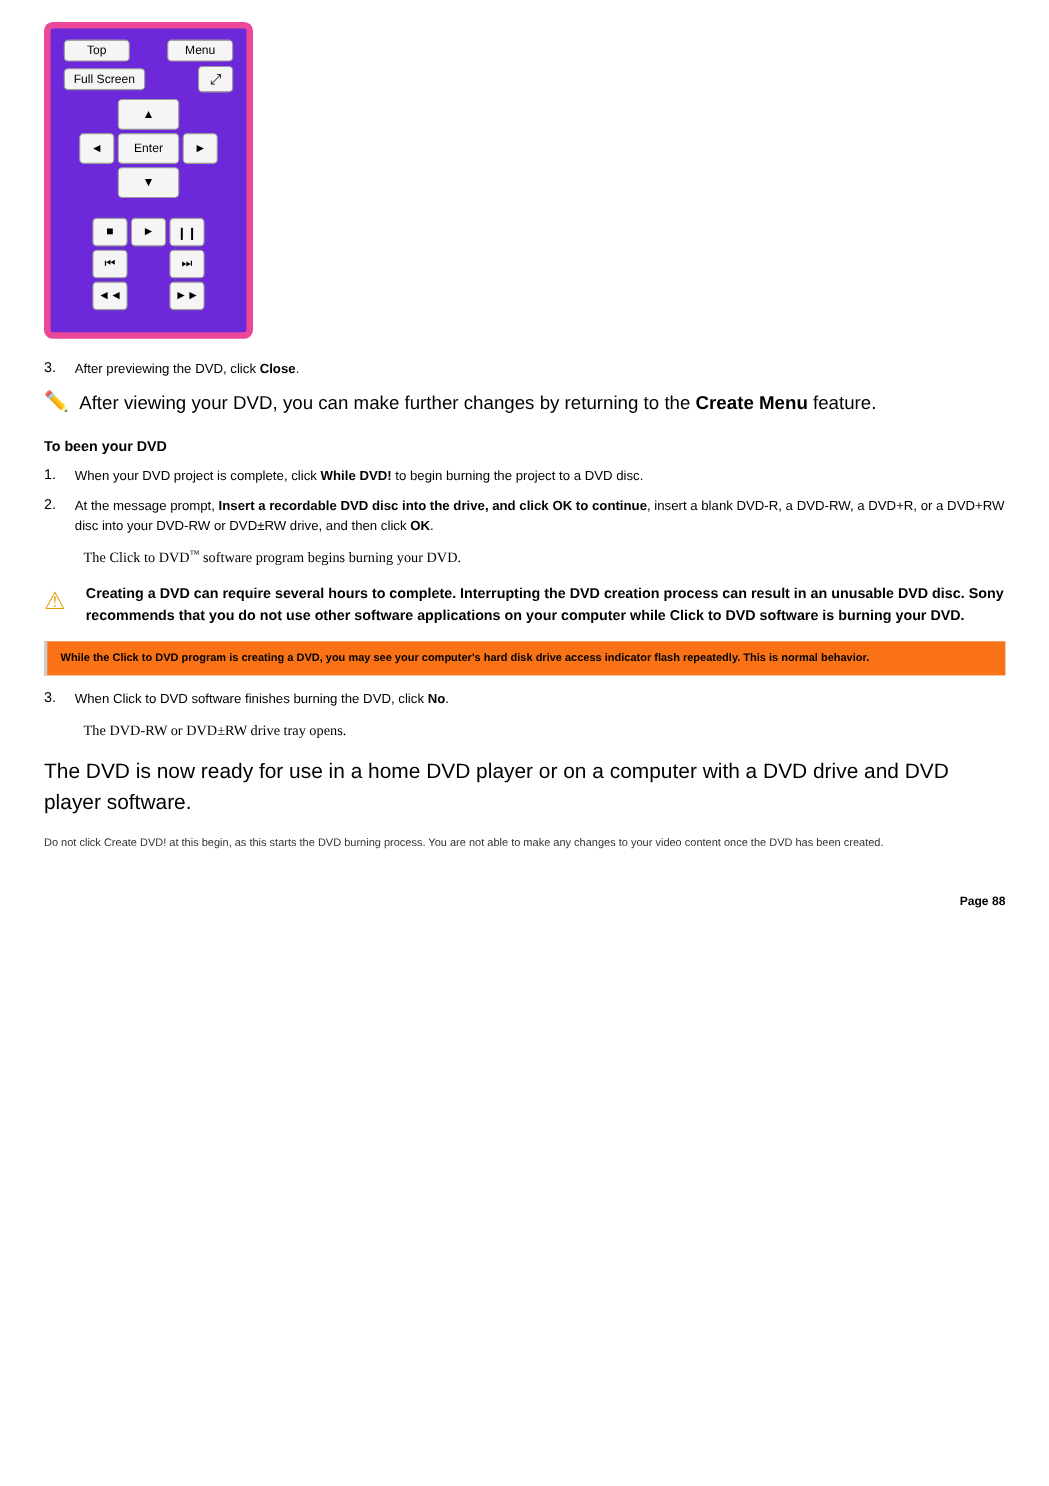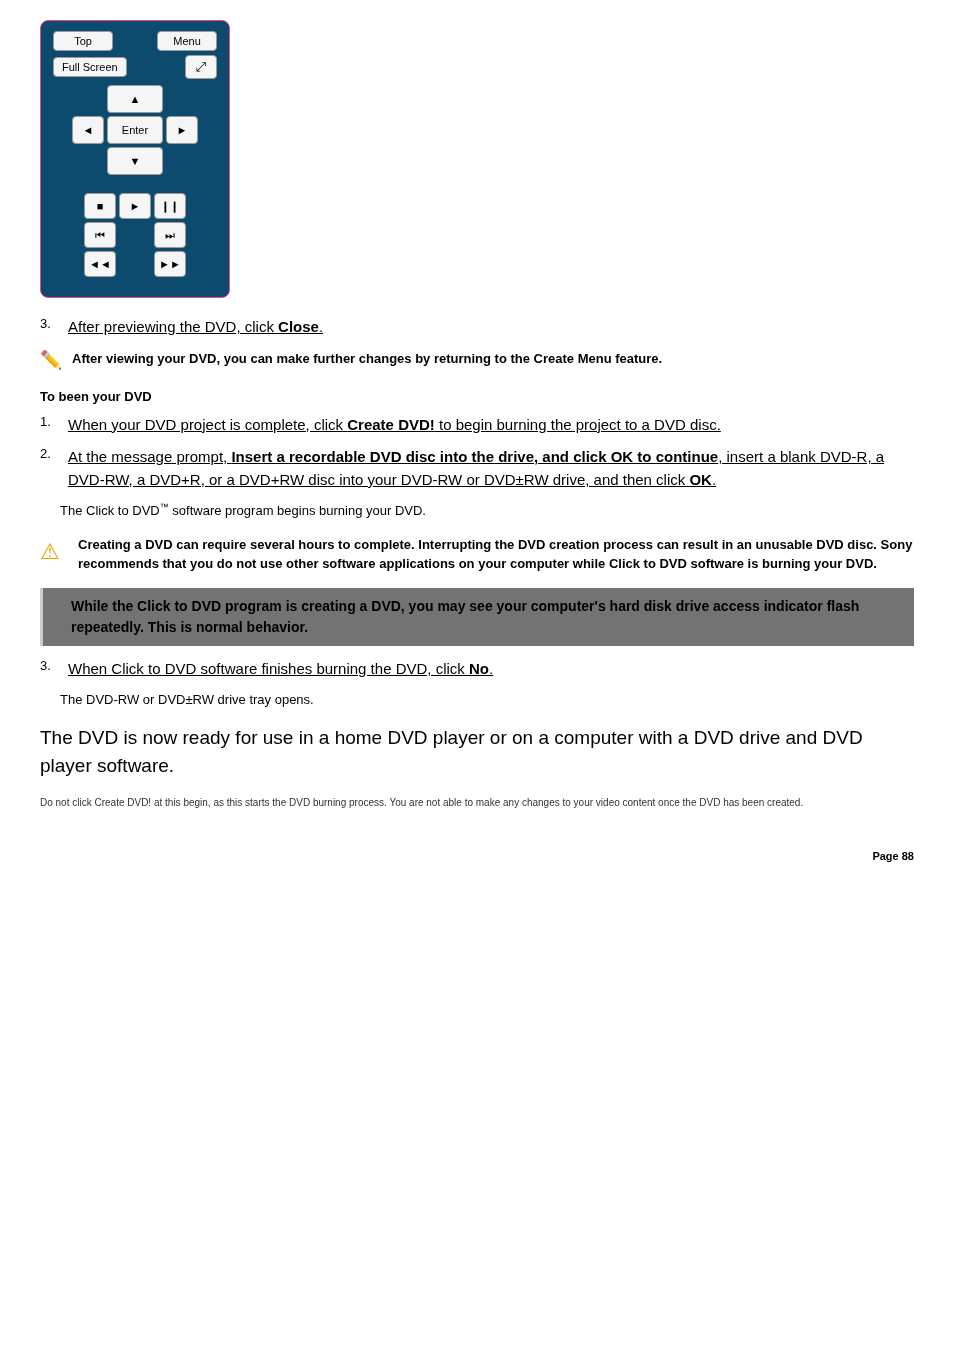--- a/index.html
+++ b/index.html
@@ -8,23 +8,23 @@
       font-family: Arial, Helvetica, sans-serif;
       font-size: 13px;
       color: #000;
       padding: 20px 40px 40px 40px;
       max-width: 954px;
     }
 
     
     .remote-widget {
       display: inline-block;
-      border: 1px solid #ec4899;
+      border: 6px solid #ec4899;
       border-radius: 8px;
-      background: #0c4a6e;
+      background: #6d28d9;
       padding: 10px 12px 14px 12px;
       margin-bottom: 18px;
       min-width: 190px;
     }
     .remote-row {
       display: flex;
       align-items: center;
       justify-content: space-between;
       margin-bottom: 4px;
     }
@@ -94,38 +94,36 @@
       display: flex;
       margin-bottom: 10px;
     }
     .step-num {
       min-width: 28px;
       font-size: 13px;
       color: #000;
     }
     .step-text {
       flex: 1;
-      font-size: 15px;
-      line-height: 1.5;
-      text-decoration: underline;
+      font-size: 12px;
+      line-height: 1.5;
     }
     .note-block {
       display: flex;
       align-items: flex-start;
       margin: 10px 0 16px 0;
       gap: 8px;
     }
     .note-icon {
       font-size: 18px;
       min-width: 24px;
     }
     .note-text {
-      font-size: 13px;
-      line-height: 1.5;
-      font-weight: bold;
+      font-size: 17px;
+      line-height: 1.5;
     }
     .section-heading {
       font-weight: bold;
       font-size: 13px;
       margin: 18px 0 10px 0;
     }
     .warning-block {
       display: flex;
       align-items: flex-start;
       gap: 10px;
@@ -138,33 +136,34 @@
       min-width: 28px;
       color: #e8a000;
     }
     .warning-text {
       font-size: 13px;
       font-weight: bold;
       line-height: 1.5;
     }
     .info-box {
       border-left: 3px solid #ccc;
-      padding: 8px 28px;
+      padding: 8px 12px;
       margin: 12px 0 12px 0;
-      font-size: 14px;
-      font-weight: bold;
-      line-height: 1.5;
-      background: #737373;
+      font-size: 10px;
+      font-weight: bold;
+      line-height: 1.5;
+      background: #f97316;
     }
     .indent-block {
-      margin-left: 20px;
+      margin-left: 36px;
       margin-top: 6px;
       margin-bottom: 6px;
       font-size: 13px;
       line-height: 1.5;
+      font-family: Liberation Serif, serif;
     }
     .page-footer {
       position: relative;
       margin-top: 40px;
       text-align: right;
       font-size: 11px;
       font-weight: bold;
     }
     .small-note {
       font-size: 10px;
@@ -229,21 +228,21 @@
   </span>
 </div>
 
 
 <div class="section-heading">To been your DVD</div>
 
 
 <div class="step-item">
   <span class="step-num">1.</span>
   <span class="step-text">
-    <span>When your DVD project is complete, click </span><strong>Create DVD!</strong><span> to begin burning the project to a DVD disc.</span>
+    <span>When your DVD project is complete, click </span><strong>While DVD!</strong><span> to begin burning the project to a DVD disc.</span>
   </span>
 </div>
 
 
 <div class="step-item">
   <span class="step-num">2.</span>
   <span class="step-text">
     <span>At the message prompt, </span><strong>Insert a recordable DVD disc into the drive, and click OK to continue</strong><span>, insert a blank DVD-R, a DVD-RW, a DVD+R, or a DVD+RW disc into your DVD-RW or DVD±RW drive, and then click </span><strong>OK</strong><span>.</span>
   </span>
 </div>

